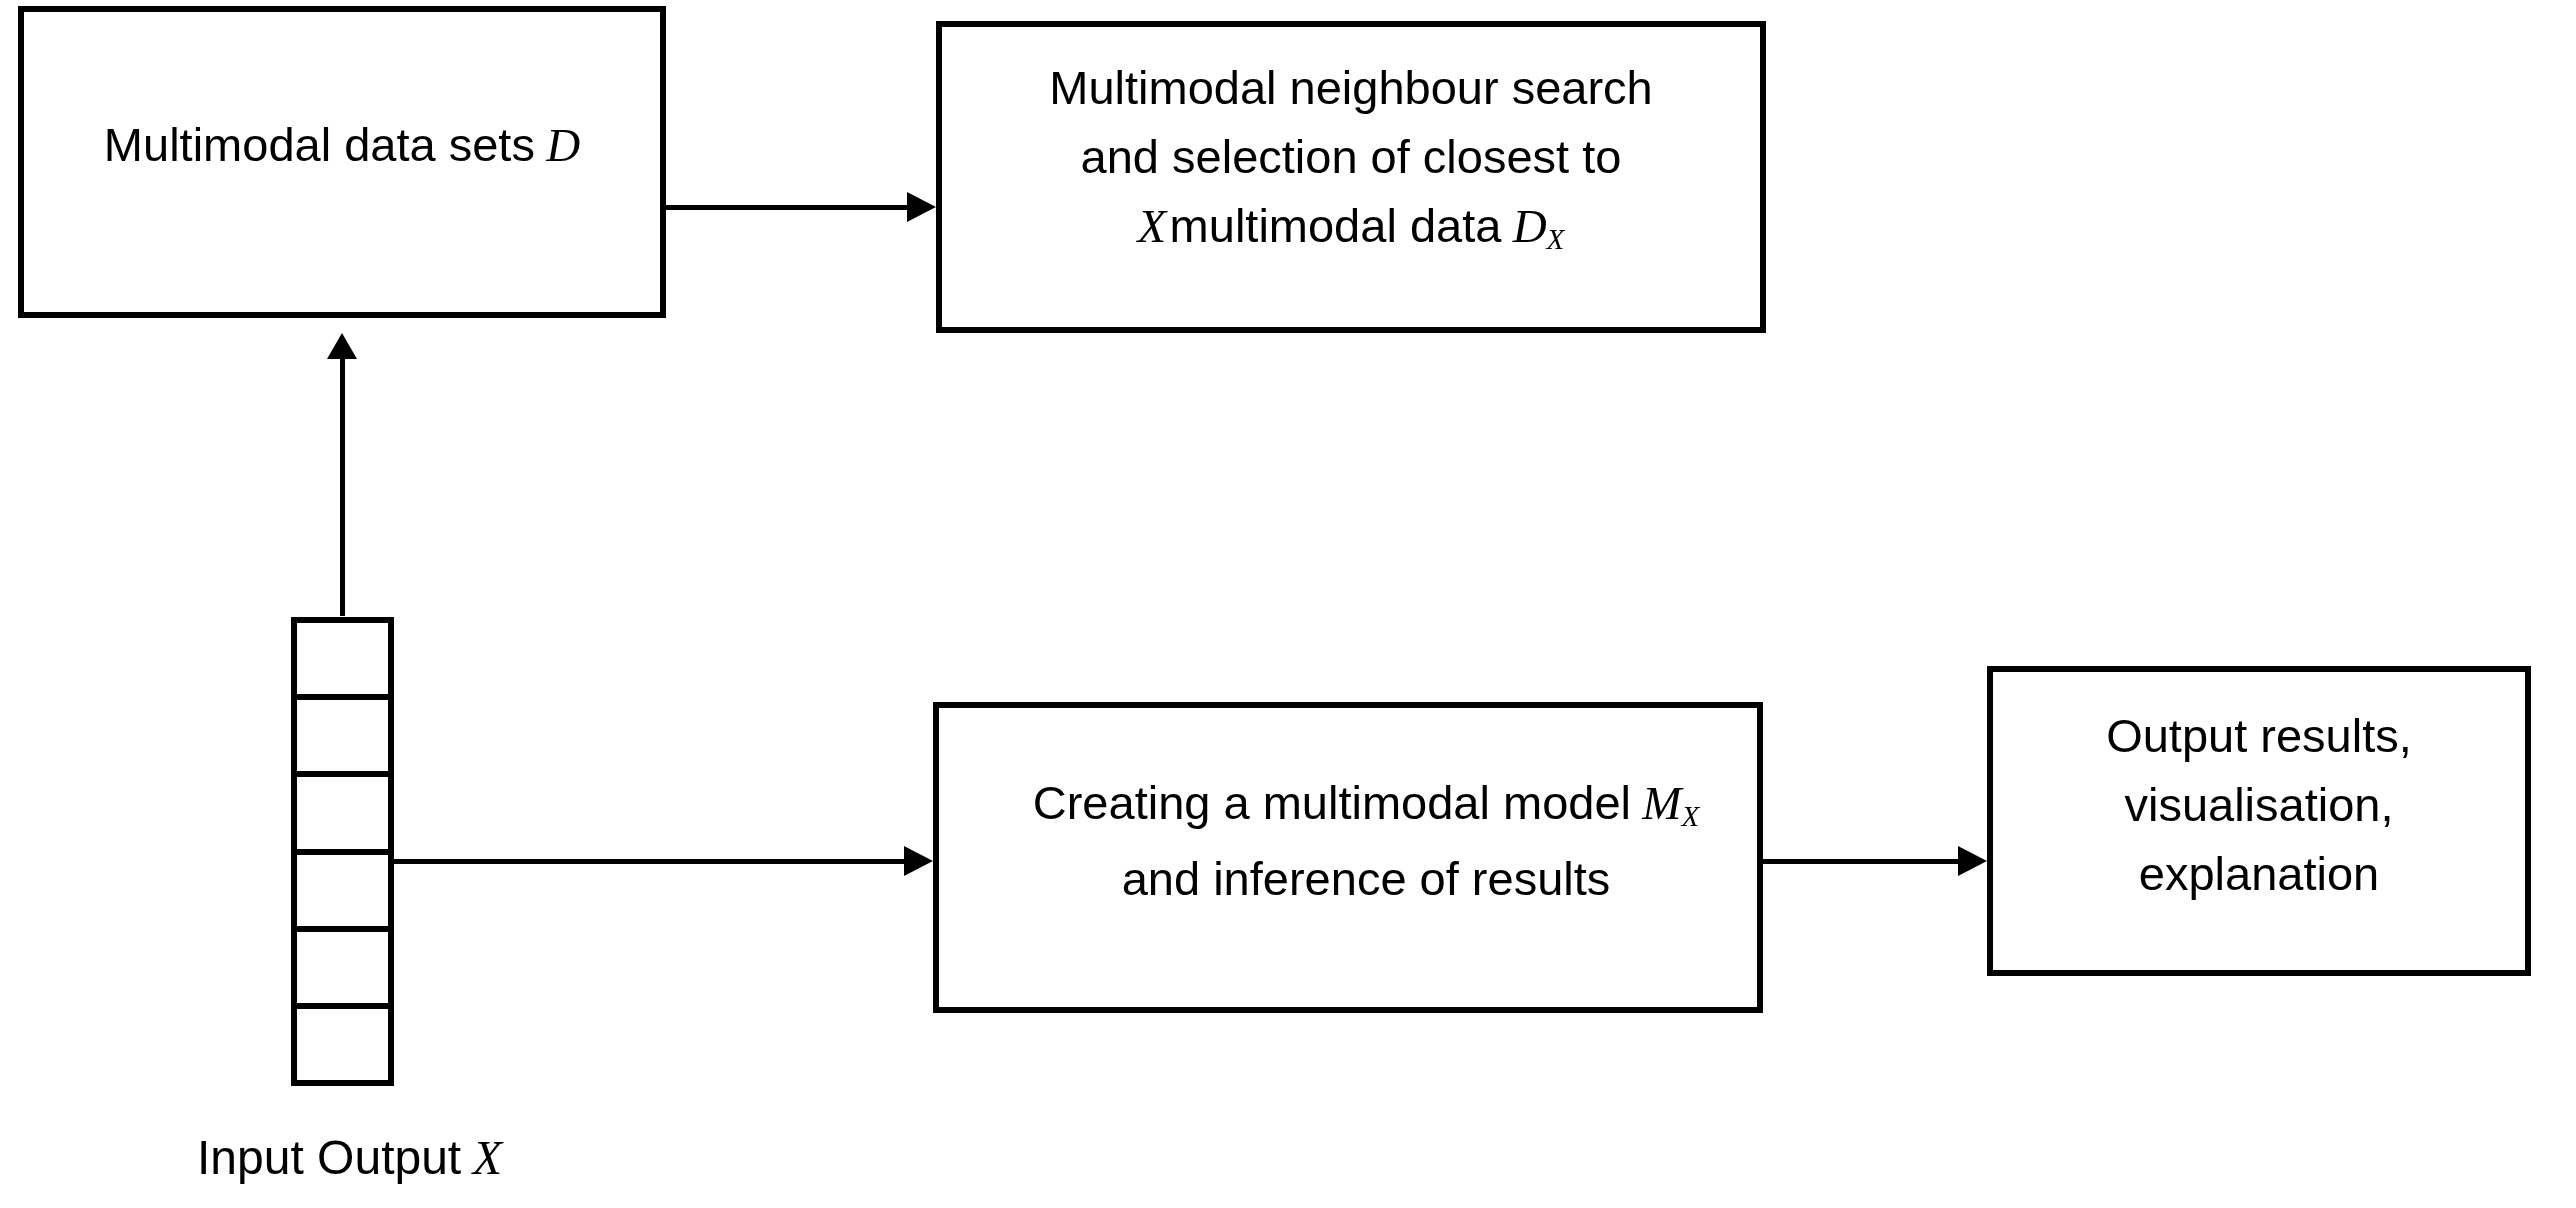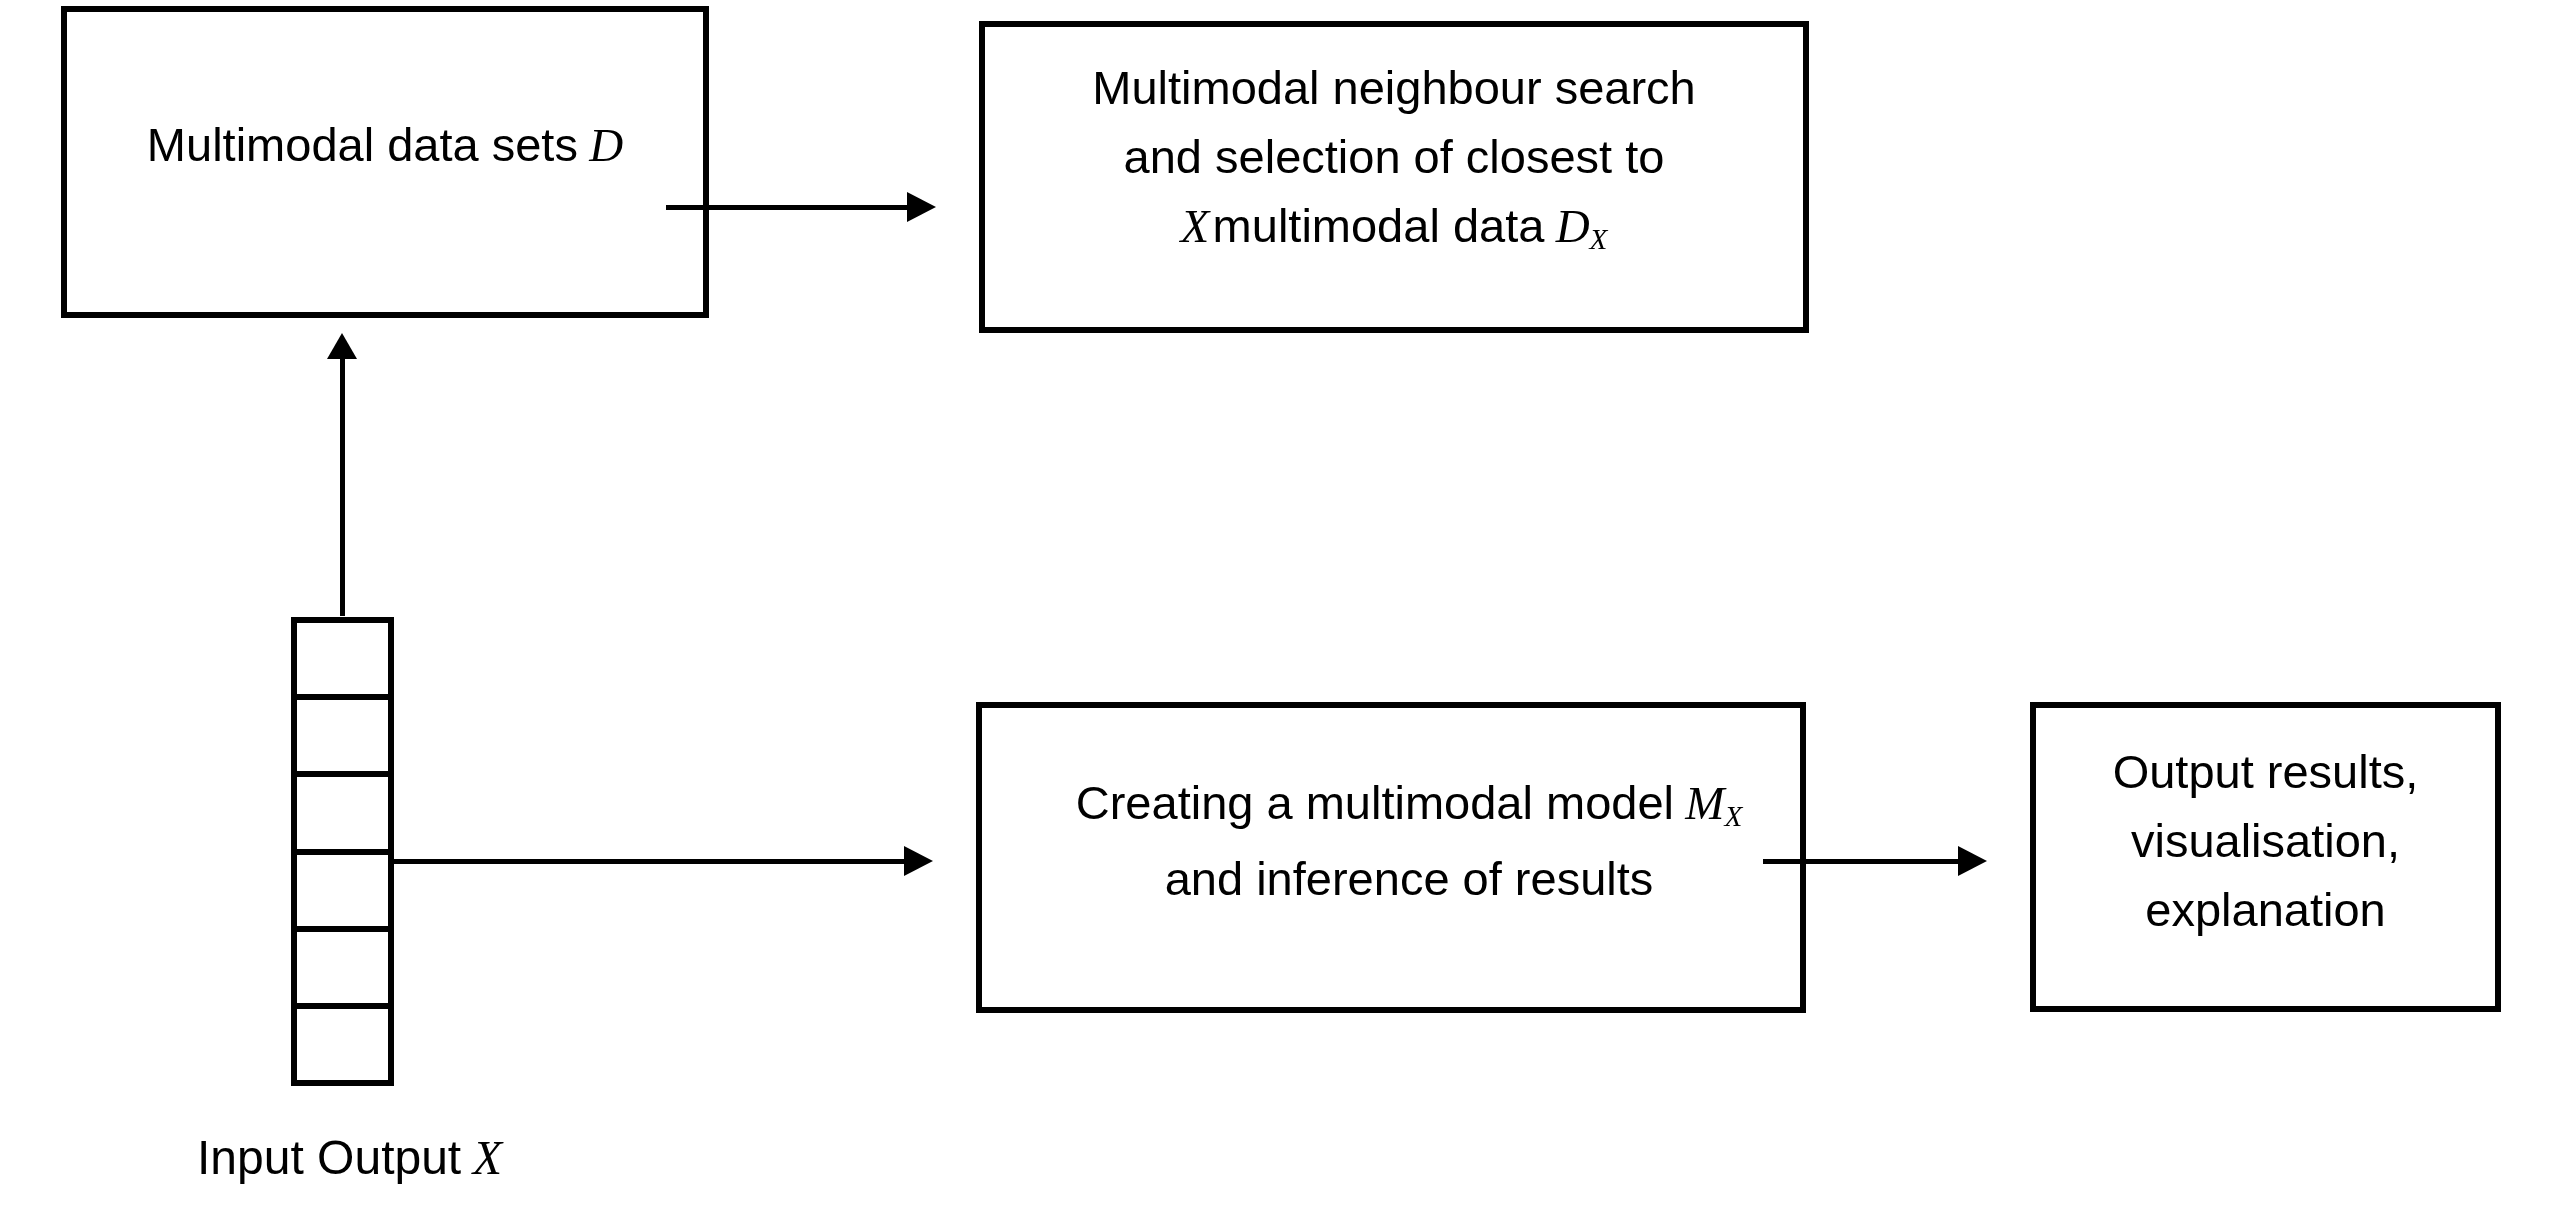--- a/index.html
+++ b/index.html
@@ -18,32 +18,31 @@
   
   .box {
     position: absolute;
     box-sizing: border-box;
     border: 6px solid #000000;
     background: #ffffff;
     display: flex;
     align-items: center;
     justify-content: center;
     text-align: center;
-    margin-left: 43px;
   }
   .box-text {
     font-size: 47px;
     line-height: 69px;
     transform: translateY(-16.7px);
     white-space: nowrap;
   }
   #box-datasets        { left: 18px;   top: 6px;   width: 648px; height: 312px; }
   #box-neighbour-search{ left: 936px; top: 21px;   width: 830px; height: 312px; }
   #box-model           { left: 933px; top: 702px; width: 830px; height: 311px; padding-left: 36px; }
-  #box-output          { left: 1987px; top: 702px; width: 471px;  height: 310px; }
+  #box-output          { left: 1987px; top: 666px; width: 544px;  height: 310px; }
 
   
   .math {
     font-family: "Liberation Serif", serif;
     font-style: italic;
   }
   .math .msub {
     font-size: 62%;
     position: relative;
     top: 0.55ex;

